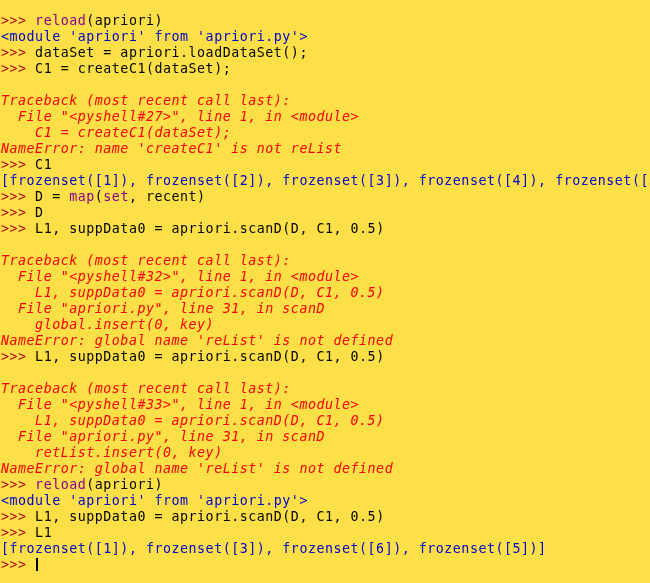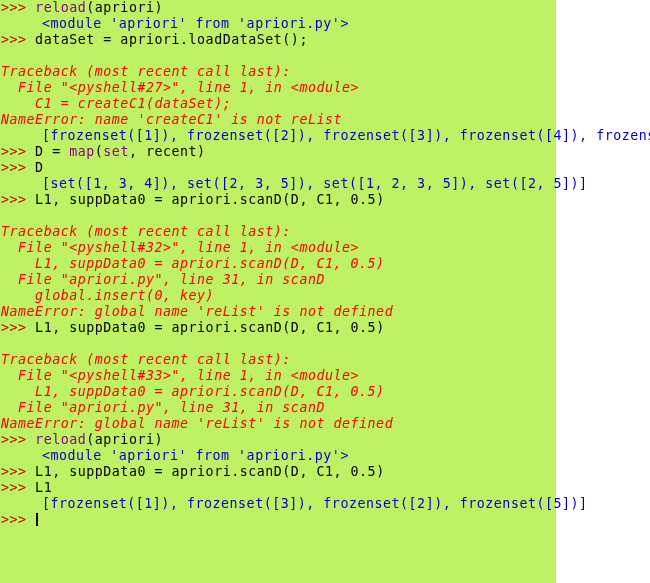--- a/index.html
+++ b/index.html
@@ -8,83 +8,85 @@
     padding: 0;
     background: #ffffff;
   }
   body {
     width: 650px;
     height: 583px;
     overflow: hidden;
     font-family: "DejaVu Sans Mono", "Liberation Mono", monospace;
   }
   #shell {
-    width: 556px;
+    width: 650px;
     height: 583px;
-    background: #bef264;
-    padding: 0 0 0 1px;
+    background: #fde047;
+    padding: 13px 0 0 1px;
     box-sizing: border-box;
     position: relative;
   }
   .line {
     height: 16px;
     line-height: 16px;
     font-size: 13.3px;
     letter-spacing: 0.52px;
     white-space: pre;
     color: #000000;
     font-family: "DejaVu Sans Mono", "Liberation Mono", monospace;
   }
   .line.blank { height: 16px; }
   .tok { white-space: pre; }
   
   .c-prompt   { color: #b80000; }   
   .c-normal   { color: #000000; }   
   .c-builtin  { color: #8b008b; }   
-  .c-output   { color: #0000cd; margin-left: 41px; }   
+  .c-output   { color: #0000cd; }   
   .c-error    { color: #ff0000; font-style: italic; }   
   .cursor {
     display: inline-block;
     width: 2px;
     height: 13px;
     background: #000000;
     vertical-align: -2px;
     margin-left: 1px;
   }
 </style>
 </head>
 <body>
 
 <div id="shell">
     <div class="line"><span class="tok c-prompt">&gt;&gt;&gt; </span><span class="tok c-builtin">reload</span><span class="tok c-normal">(apriori)</span></div>
     <div class="line"><span class="tok c-output">&lt;module 'apriori' from 'apriori.py'&gt;</span></div>
     <div class="line"><span class="tok c-prompt">&gt;&gt;&gt; </span><span class="tok c-normal">dataSet = apriori.loadDataSet();</span></div>
+    <div class="line"><span class="tok c-prompt">&gt;&gt;&gt; </span><span class="tok c-normal">C1 = createC1(dataSet);</span></div>
     <div class="line blank"></div>
     <div class="line"><span class="tok c-error">Traceback (most recent call last):</span></div>
     <div class="line"><span class="tok c-error">  File "&lt;pyshell#27&gt;", line 1, in &lt;module&gt;</span></div>
     <div class="line"><span class="tok c-error">    C1 = createC1(dataSet);</span></div>
     <div class="line"><span class="tok c-error">NameError: name 'createC1' is not reList</span></div>
+    <div class="line"><span class="tok c-prompt">&gt;&gt;&gt; </span><span class="tok c-normal">C1</span></div>
     <div class="line"><span class="tok c-output">[frozenset([1]), frozenset([2]), frozenset([3]), frozenset([4]), frozenset([5])]</span></div>
     <div class="line"><span class="tok c-prompt">&gt;&gt;&gt; </span><span class="tok c-normal">D = </span><span class="tok c-builtin">map</span><span class="tok c-normal">(</span><span class="tok c-builtin">set</span><span class="tok c-normal">, recent)</span></div>
     <div class="line"><span class="tok c-prompt">&gt;&gt;&gt; </span><span class="tok c-normal">D</span></div>
-    <div class="line"><span class="tok c-output">[set([1, 3, 4]), set([2, 3, 5]), set([1, 2, 3, 5]), set([2, 5])]</span></div>
     <div class="line"><span class="tok c-prompt">&gt;&gt;&gt; </span><span class="tok c-normal">L1, suppData0 = apriori.scanD(D, C1, 0.5)</span></div>
     <div class="line blank"></div>
     <div class="line"><span class="tok c-error">Traceback (most recent call last):</span></div>
     <div class="line"><span class="tok c-error">  File "&lt;pyshell#32&gt;", line 1, in &lt;module&gt;</span></div>
     <div class="line"><span class="tok c-error">    L1, suppData0 = apriori.scanD(D, C1, 0.5)</span></div>
     <div class="line"><span class="tok c-error">  File "apriori.py", line 31, in scanD</span></div>
     <div class="line"><span class="tok c-error">    global.insert(0, key)</span></div>
     <div class="line"><span class="tok c-error">NameError: global name 'reList' is not defined</span></div>
     <div class="line"><span class="tok c-prompt">&gt;&gt;&gt; </span><span class="tok c-normal">L1, suppData0 = apriori.scanD(D, C1, 0.5)</span></div>
     <div class="line blank"></div>
     <div class="line"><span class="tok c-error">Traceback (most recent call last):</span></div>
     <div class="line"><span class="tok c-error">  File "&lt;pyshell#33&gt;", line 1, in &lt;module&gt;</span></div>
     <div class="line"><span class="tok c-error">    L1, suppData0 = apriori.scanD(D, C1, 0.5)</span></div>
     <div class="line"><span class="tok c-error">  File "apriori.py", line 31, in scanD</span></div>
+    <div class="line"><span class="tok c-error">    retList.insert(0, key)</span></div>
     <div class="line"><span class="tok c-error">NameError: global name 'reList' is not defined</span></div>
     <div class="line"><span class="tok c-prompt">&gt;&gt;&gt; </span><span class="tok c-builtin">reload</span><span class="tok c-normal">(apriori)</span></div>
     <div class="line"><span class="tok c-output">&lt;module 'apriori' from 'apriori.py'&gt;</span></div>
     <div class="line"><span class="tok c-prompt">&gt;&gt;&gt; </span><span class="tok c-normal">L1, suppData0 = apriori.scanD(D, C1, 0.5)</span></div>
     <div class="line"><span class="tok c-prompt">&gt;&gt;&gt; </span><span class="tok c-normal">L1</span></div>
-    <div class="line"><span class="tok c-output">[frozenset([1]), frozenset([3]), frozenset([2]), frozenset([5])]</span></div>
+    <div class="line"><span class="tok c-output">[frozenset([1]), frozenset([3]), frozenset([6]), frozenset([5])]</span></div>
     <div class="line"><span class="tok c-prompt">&gt;&gt;&gt; </span><span class="cursor"></span></div>
   </div>
 
 </body></html>

